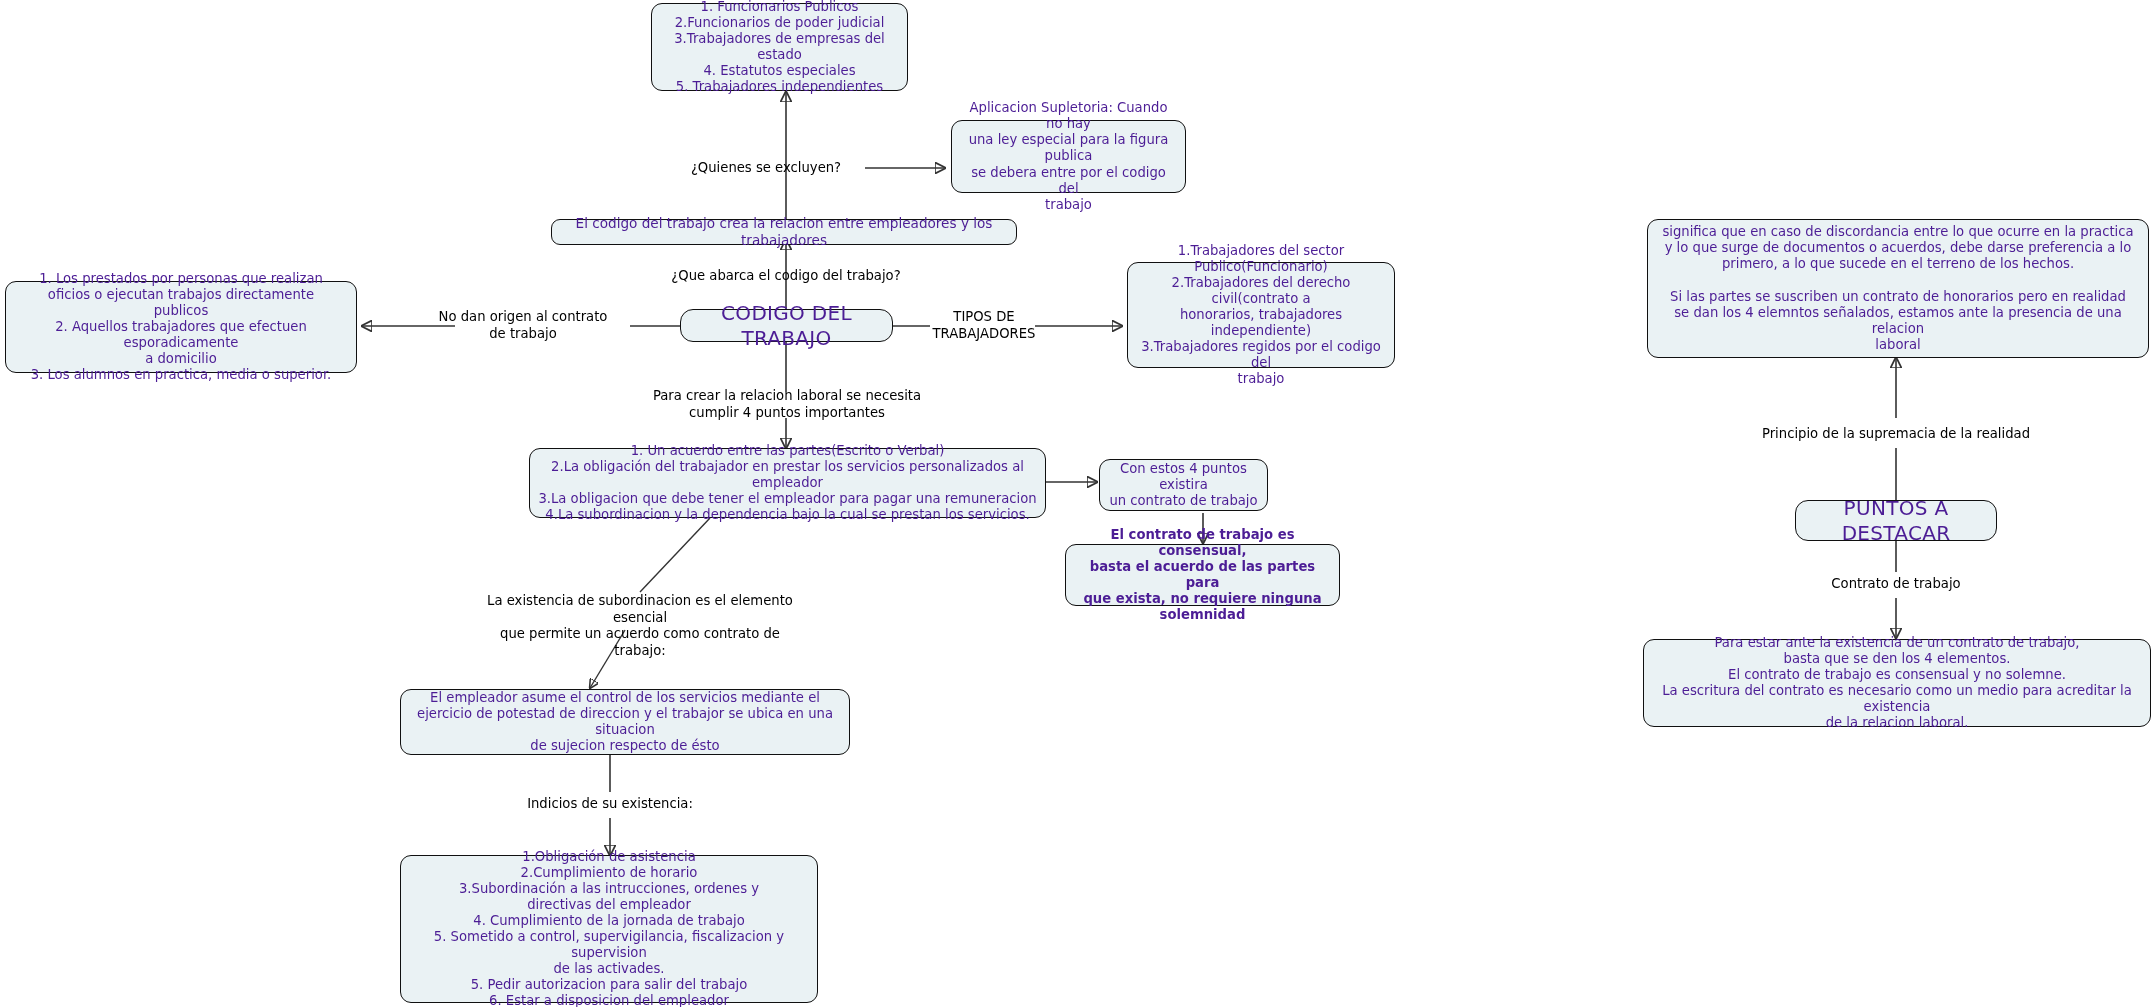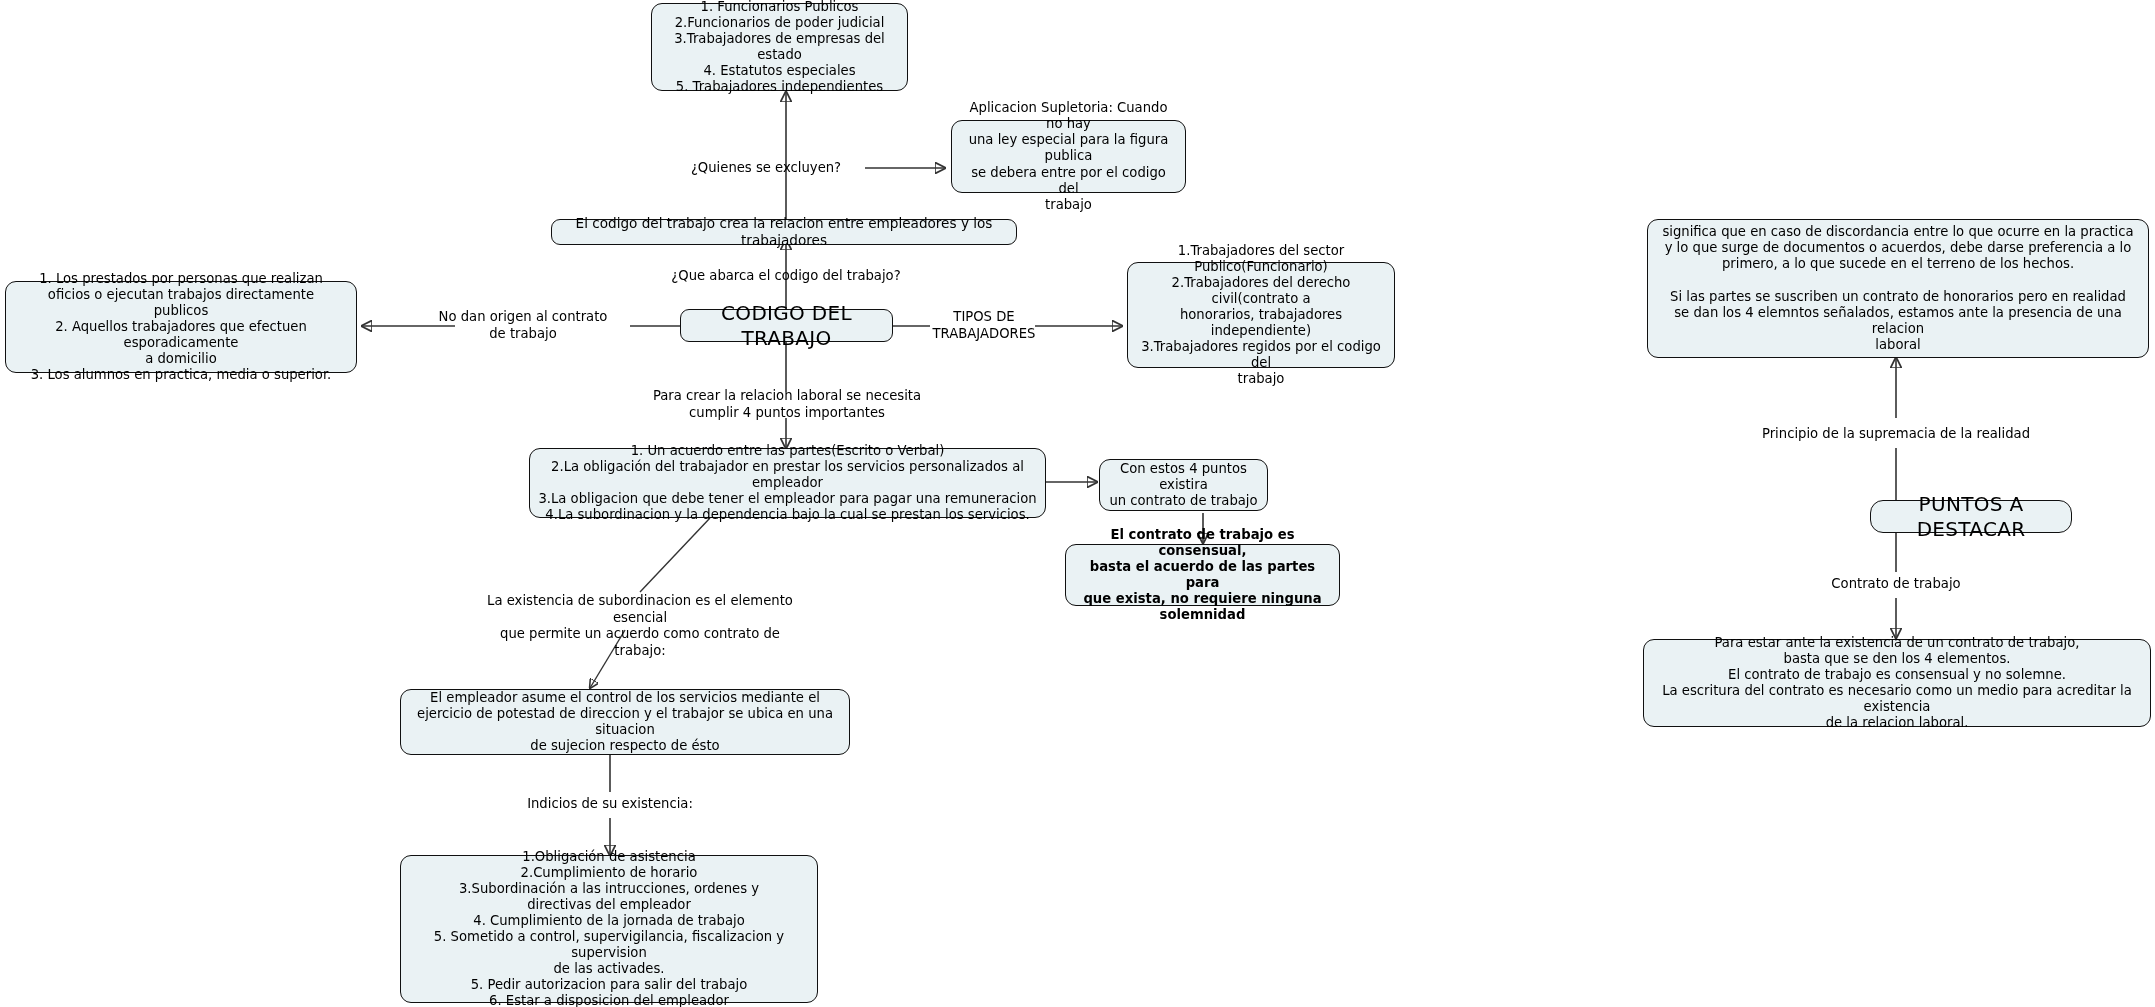--- a/index.html
+++ b/index.html
@@ -22,21 +22,21 @@
     border:1.4px solid #101010;
     border-radius:11px;
     text-align:center;
     line-height:1.22;
     white-space:pre-line;
     display:flex;
     align-items:center;
     justify-content:center;
     padding:4px 8px;
     font-size:13.2px;
-    color:#000000;
+    color:#4c1d95;
   }
   .node.root{
     font-size:20px;
     border-radius:13px;
     letter-spacing:.3px;
     padding:3px 12px;
   }
   .node.oneline{
     font-size:13.6px;
     border-radius:9px;
@@ -116,21 +116,21 @@
 4. Estatutos especiales
 5. Trabajadores independientes</div>
 
   <div class="node" style="left:951px;top:120px;width:235px;height:73px;">Aplicacion Supletoria: Cuando no hay
 una ley especial para la figura publica
 se debera entre por el codigo del
 trabajo</div>
 
   <div class="node oneline" style="left:551px;top:219px;width:466px;height:26px;">El codigo del trabajo crea la relacion entre empleadores y los trabajadores</div>
 
-  <div class="node root" style="left:680px;top:309px;width:213px;height:33px;border-radius:9px;">CODIGO DEL TRABAJO</div>
+  <div class="node root" style="left:680px;top:309px;width:213px;height:33px;">CODIGO DEL TRABAJO</div>
 
   <div class="node" style="left:5px;top:281px;width:352px;height:92px;">1. Los prestados por personas que realizan
 oficios o ejecutan trabajos directamente
 publicos
 2. Aquellos trabajadores que efectuen esporadicamente
 a domicilio
 3. Los alumnos en practica, media o superior.</div>
 
   <div class="node" style="left:1127px;top:262px;width:268px;height:106px;">1.Trabajadores del sector
 Publico(Funcionario)
@@ -166,21 +166,21 @@
 6. Estar a disposicion del empleador</div>
 
   <div class="node" style="left:1647px;top:219px;width:502px;height:139px;">significa que en caso de discordancia entre lo que ocurre en la practica
 y lo que surge de documentos o acuerdos, debe darse preferencia a lo
 primero, a lo que sucede en el terreno de los hechos.
 
 Si las partes se suscriben un contrato de honorarios pero en realidad
 se dan los 4 elemntos señalados, estamos ante la presencia de una relacion
 laboral</div>
 
-  <div class="node root" style="left:1870px;top:500px;width:202px;height:33px;">PUNTOS A DESTACAR</div>
+  <div class="node root" style="left:1795px;top:500px;width:202px;height:41px;">PUNTOS A DESTACAR</div>
 
   <div class="node" style="left:1643px;top:639px;width:508px;height:88px;">Para estar ante la existencia de un contrato de trabajo,
 basta que se den los 4 elementos.
 El contrato de trabajo es consensual y no solemne.
 La escritura del contrato es necesario como un medio para acreditar la existencia
 de la relacion laboral.</div>
 
   <div class="linklabel" style="left:666px;top:160px;width:200px;">¿Quienes se excluyen?</div>
 
   <div class="linklabel" style="left:646px;top:268px;width:280px;">¿Que abarca el codigo del trabajo?</div>

